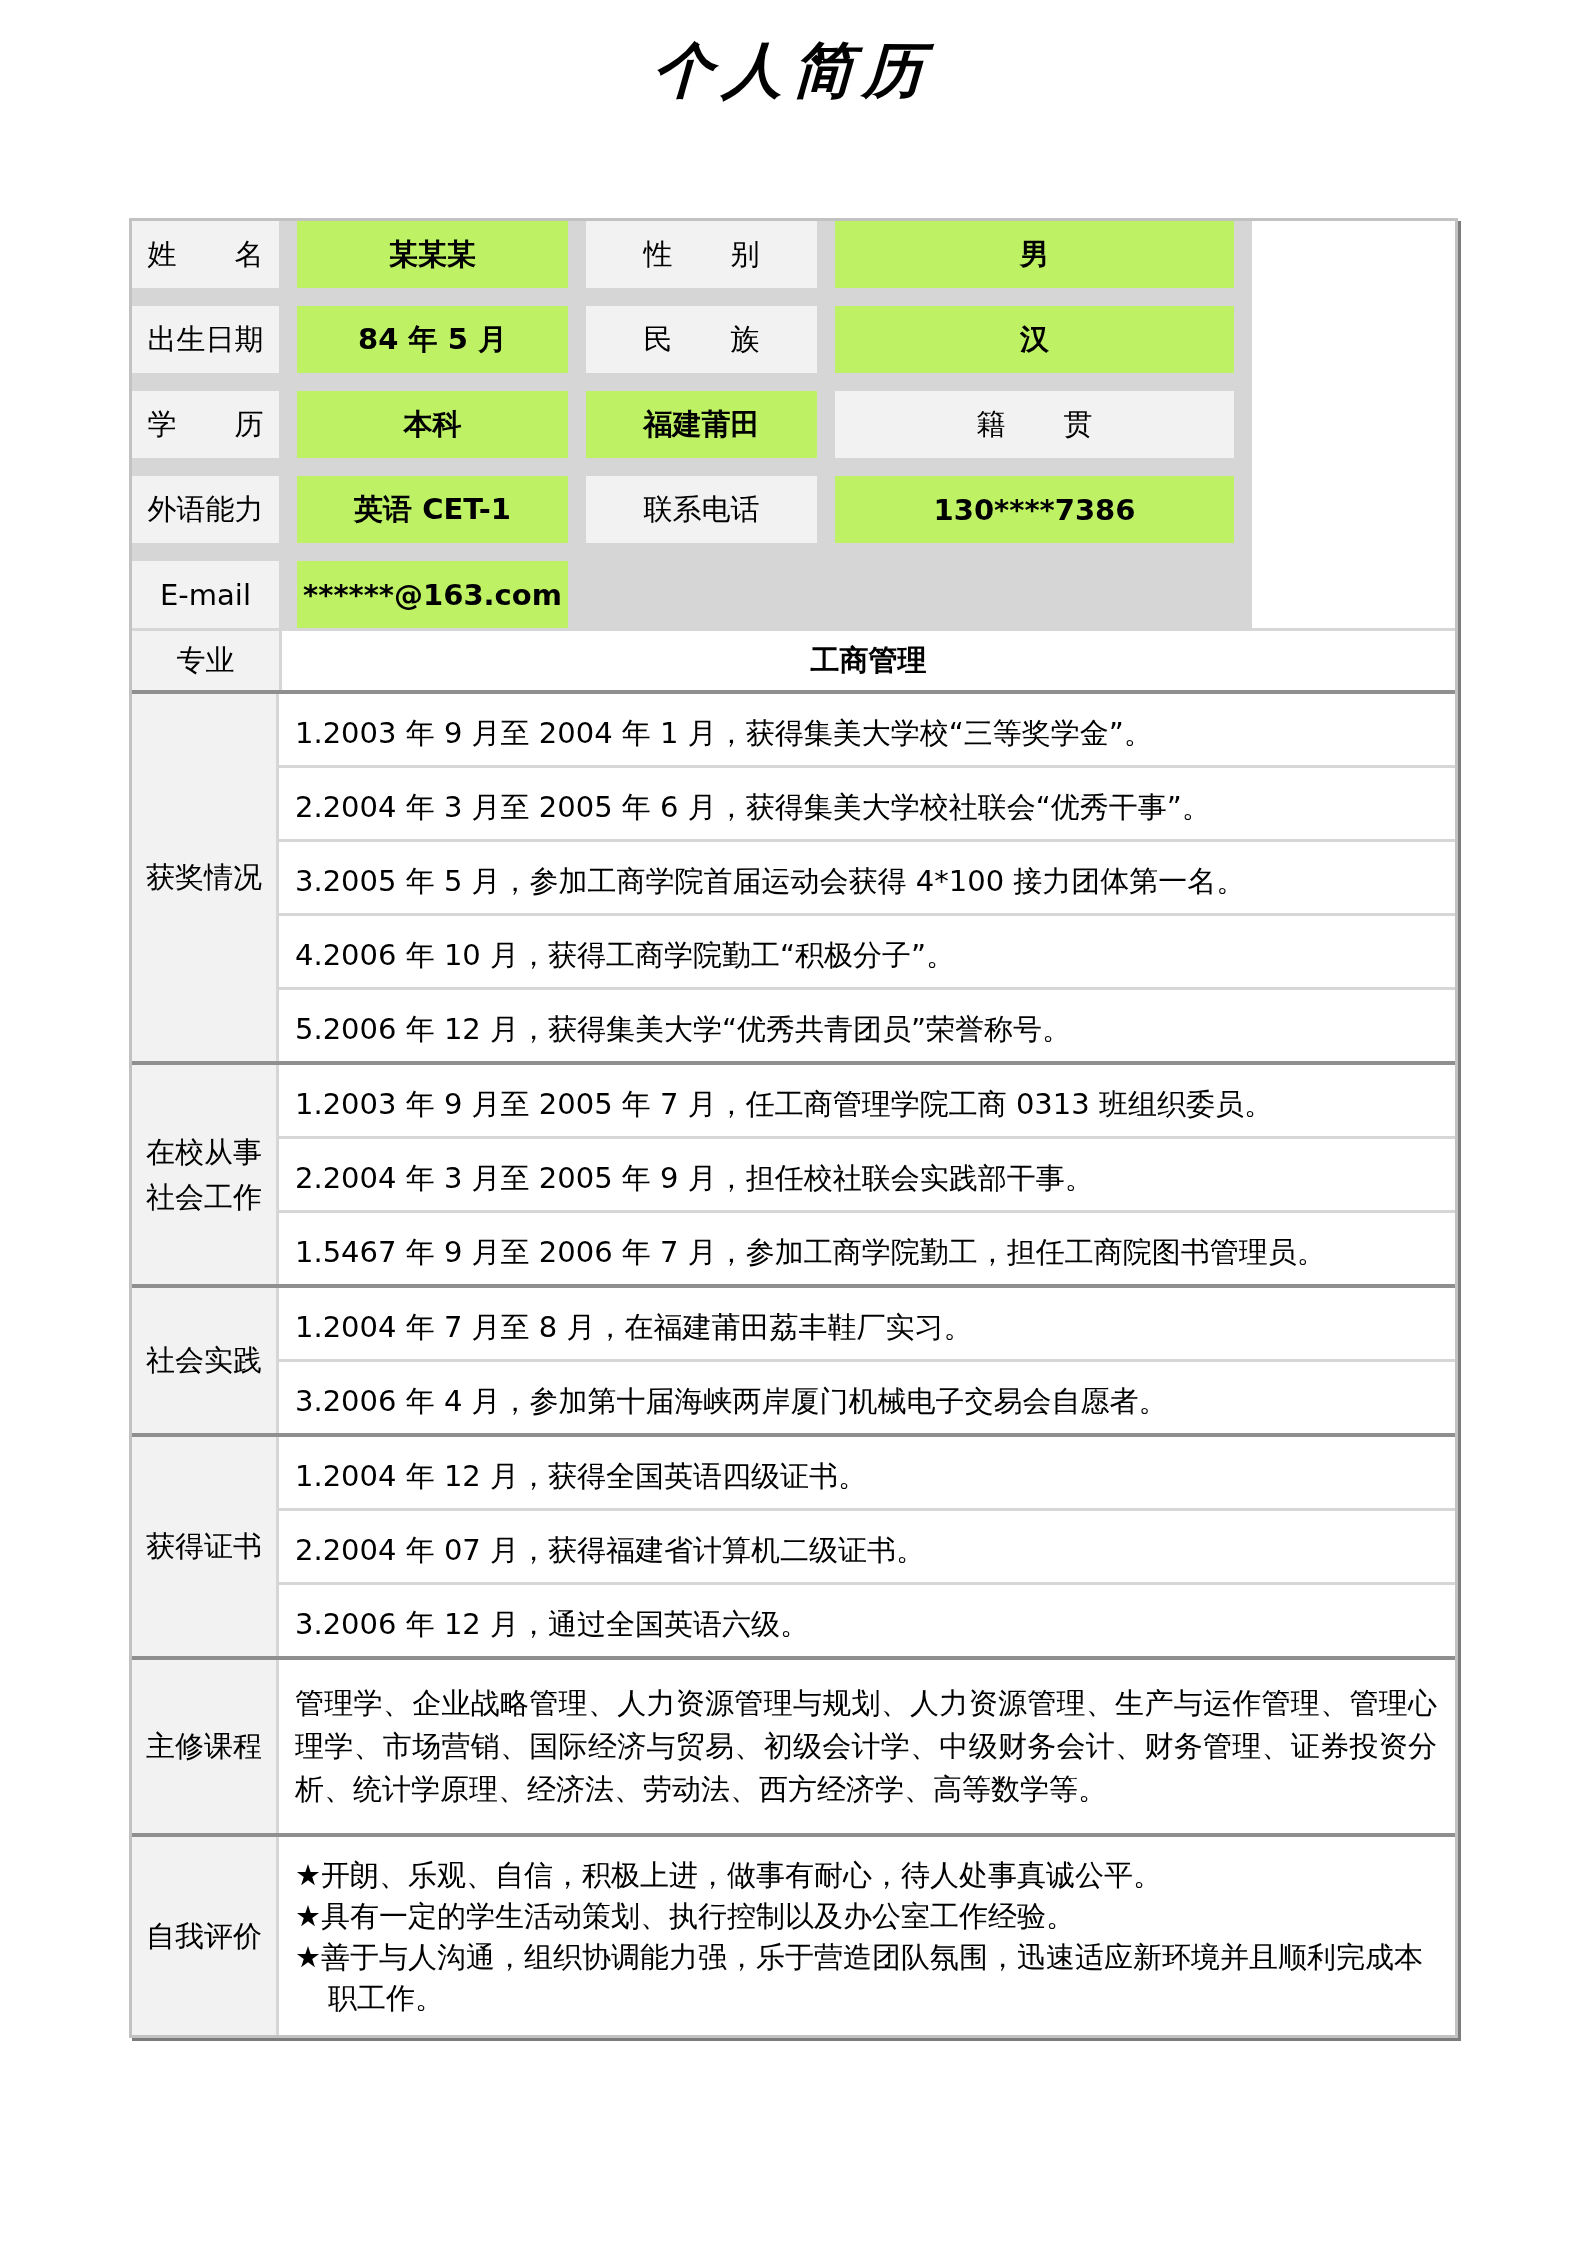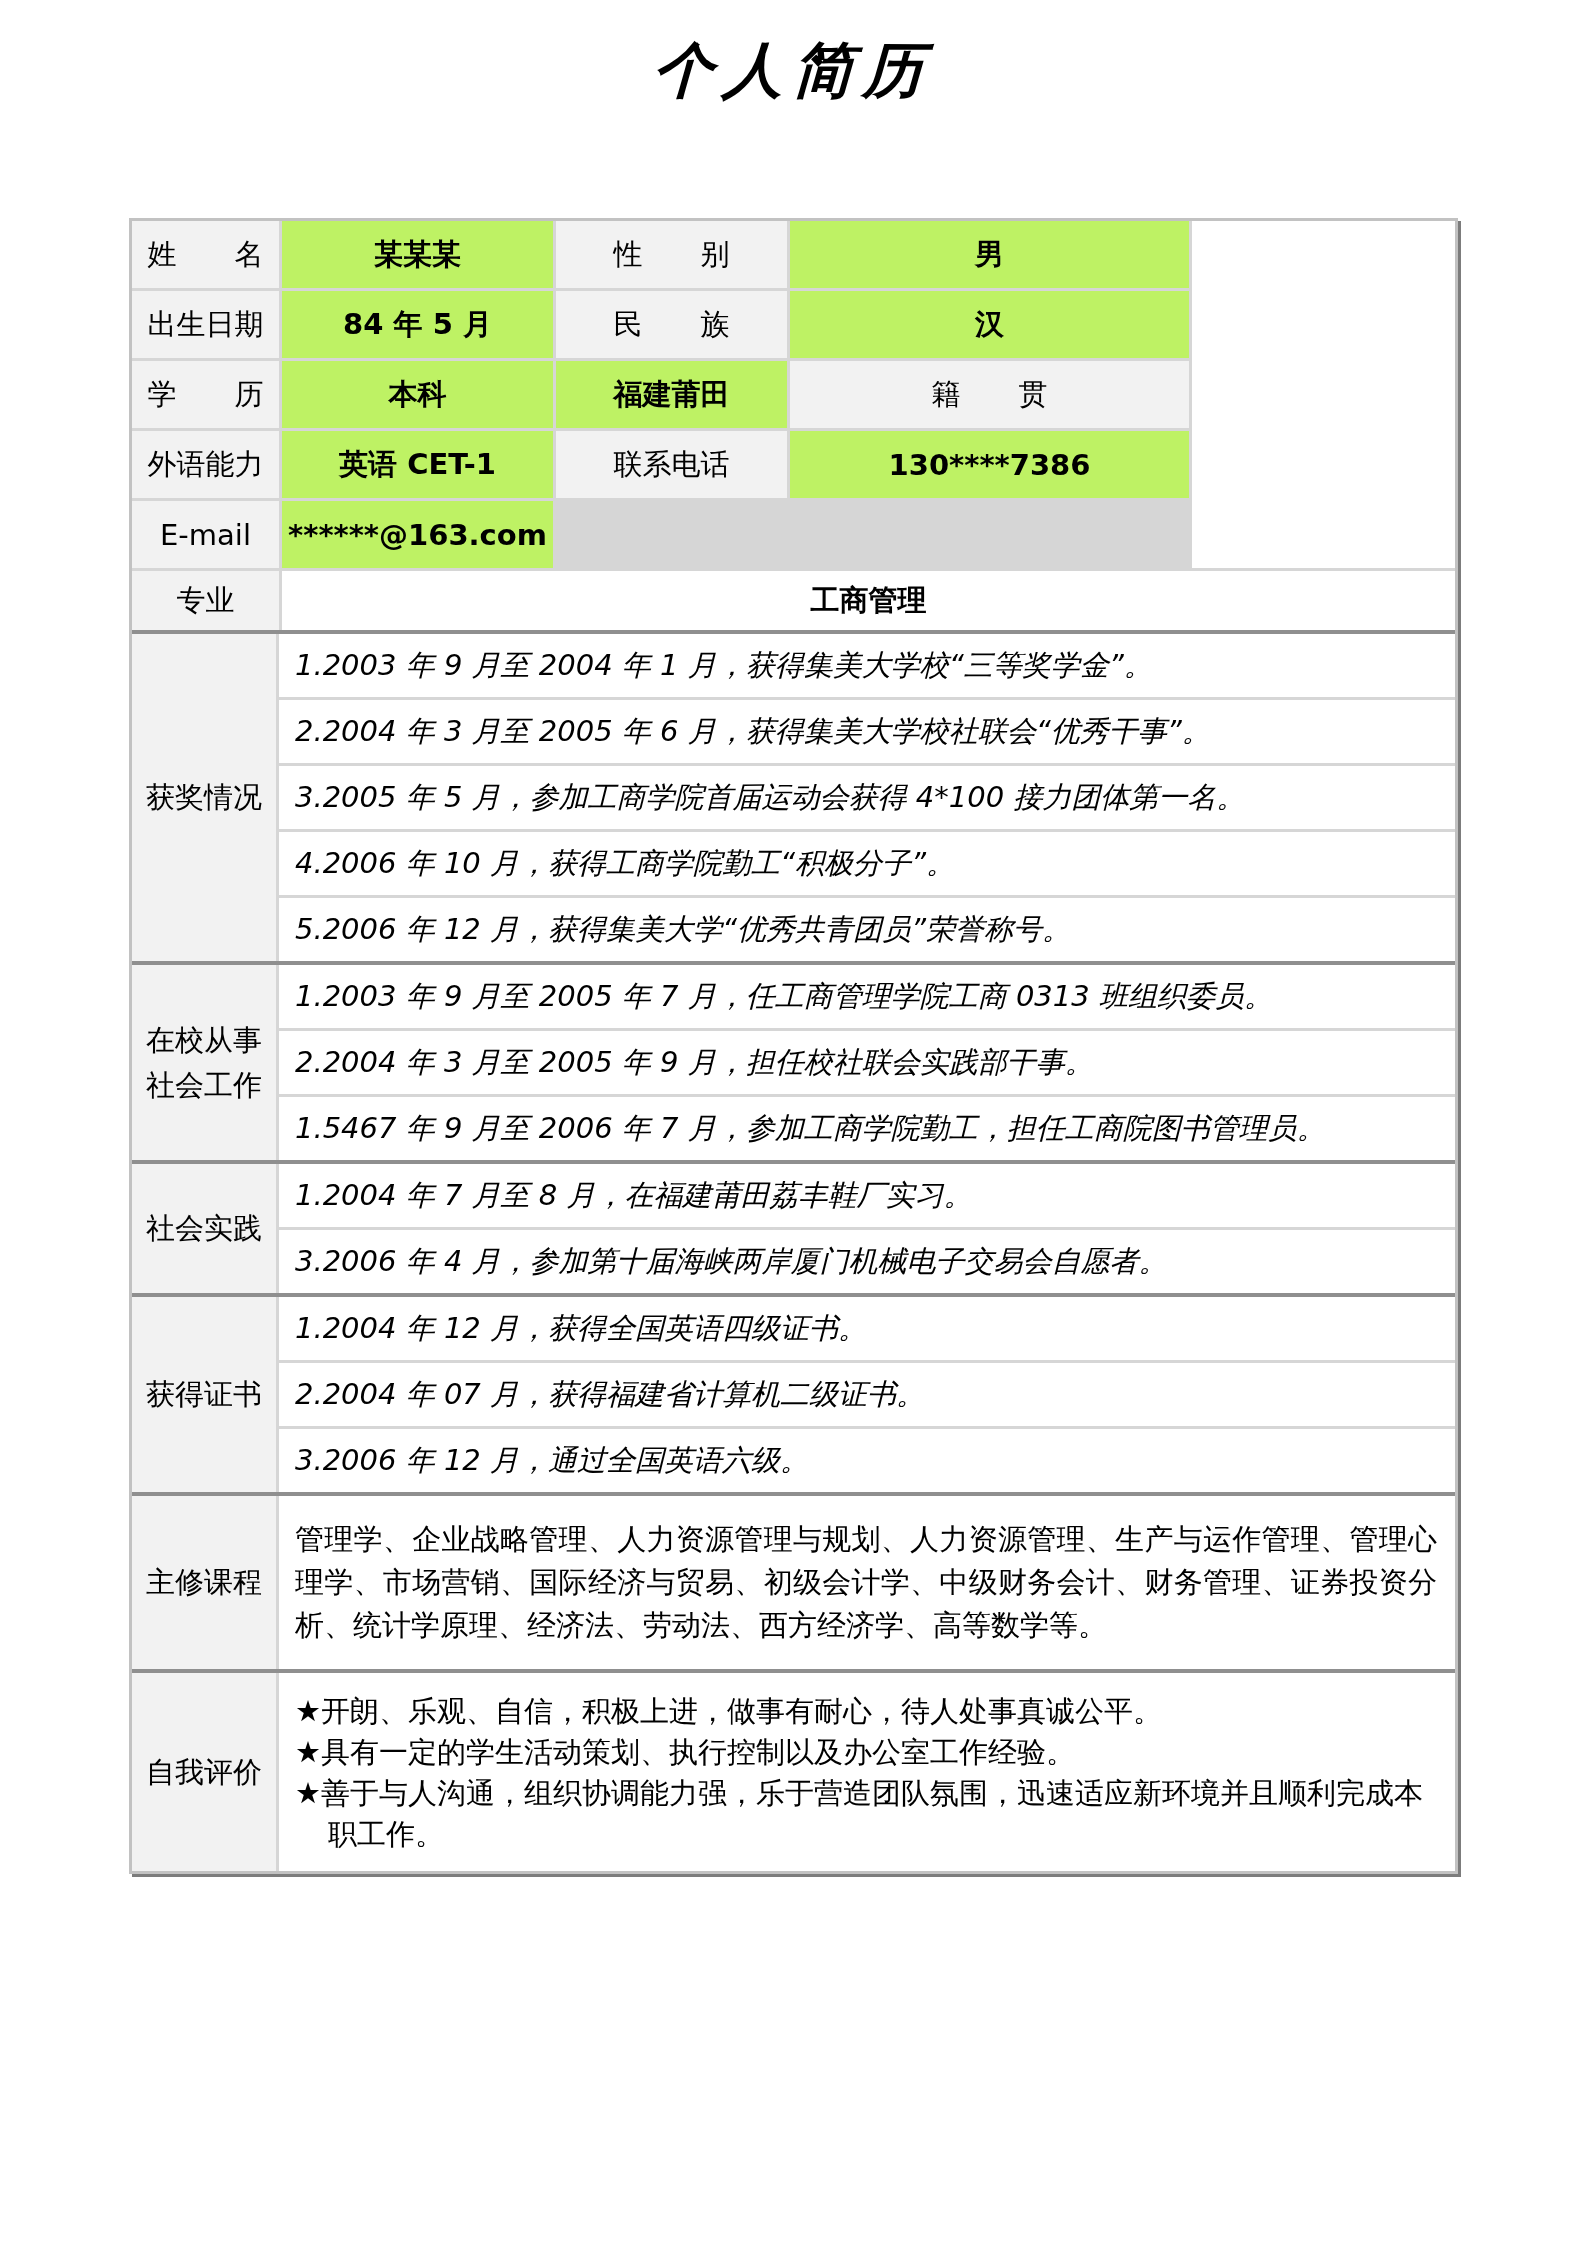--- a/index.html
+++ b/index.html
@@ -34,21 +34,21 @@
     border: 3px solid #c2c2c2;
     box-shadow: 3px 3px 0 #7c7c7c;
     font-size: 29px;
     background: #ffffff;
   }
   
   .info-grid {
     display: grid;
     grid-template-columns: 147px 271px 231px 399px 1fr;
     grid-auto-rows: 67px;
-    gap: 3px;
+    gap: 18px;
     background: #d6d6d6; 
   }
   .cell {
     background: #bef264;
     display: flex;
     align-items: center;
     justify-content: center;
     position: relative;
     overflow: hidden;
   }
@@ -102,25 +102,24 @@
     box-sizing: border-box;
   }
   .sec-items {
     flex: 1;
     min-width: 0;
   }
   .item {
     height: 63px;
     display: flex;
     align-items: center;
-    padding: 0 14px 0 16px;
+    padding: 8px 14px 0 16px;
     background: #ffffff;
     white-space: nowrap;
     overflow: hidden;
-    font-style: italic;
   }
   .item + .item {
     border-top: 3px solid #d6d6d6;
   }
   .text-cell {
     flex: 1;
     padding: 22px 18px 22px 16px;
     line-height: 43px;
     text-align: justify;
     box-sizing: border-box;

